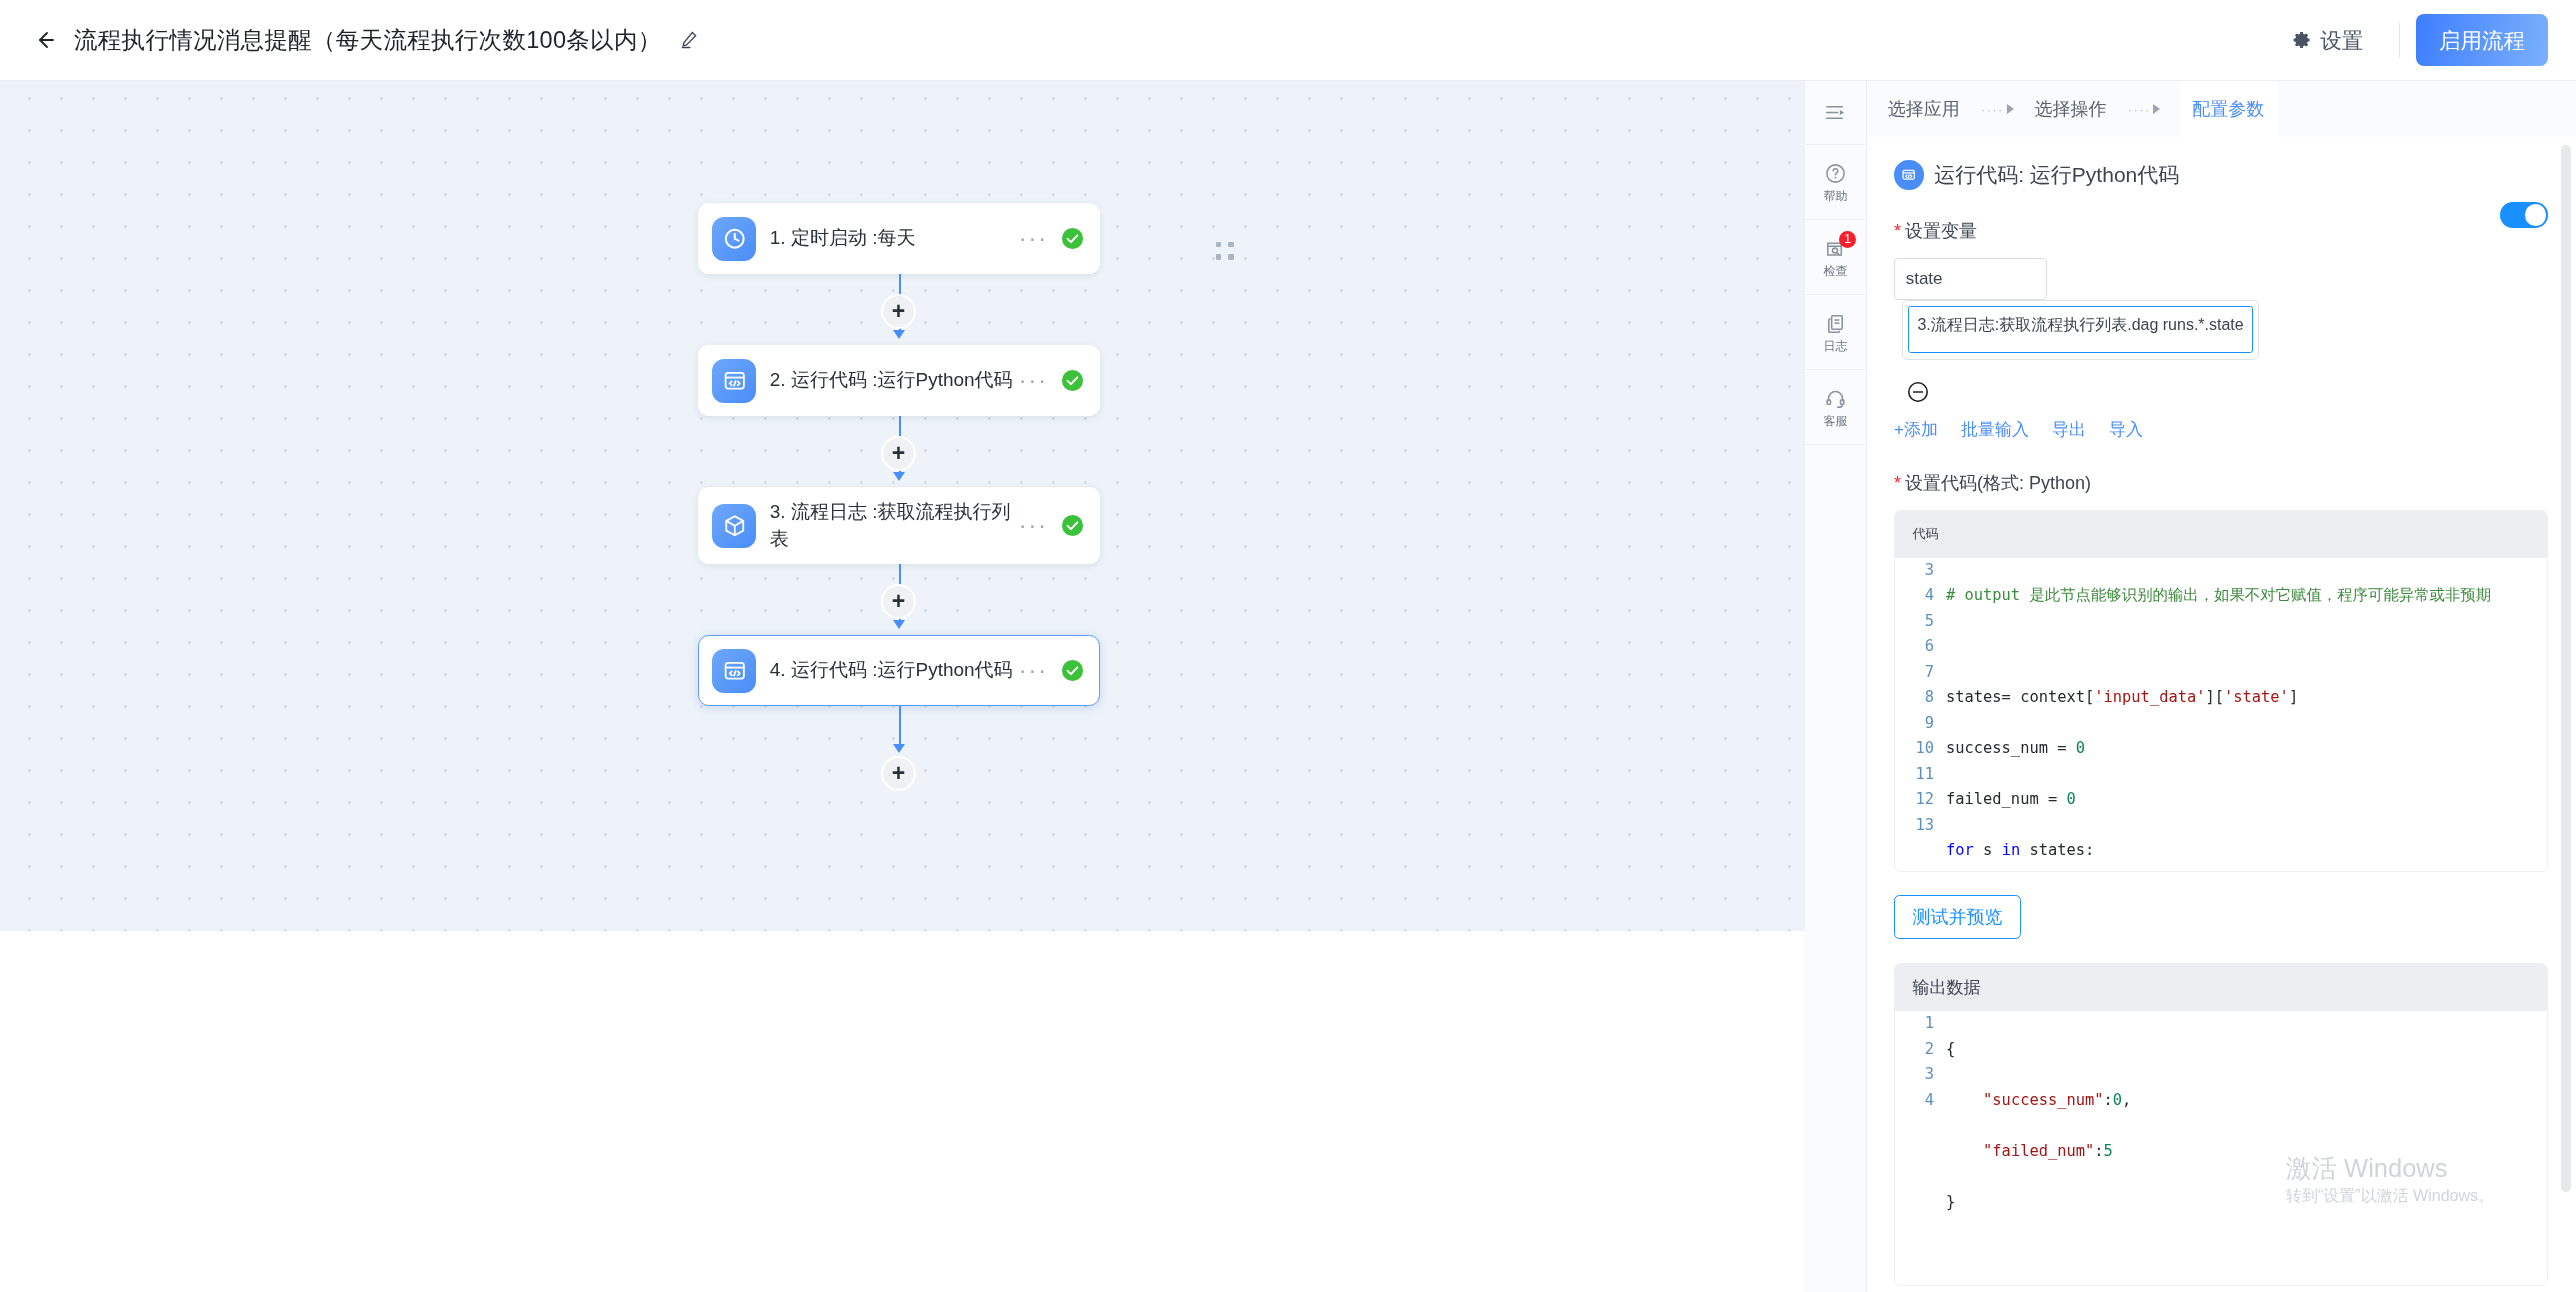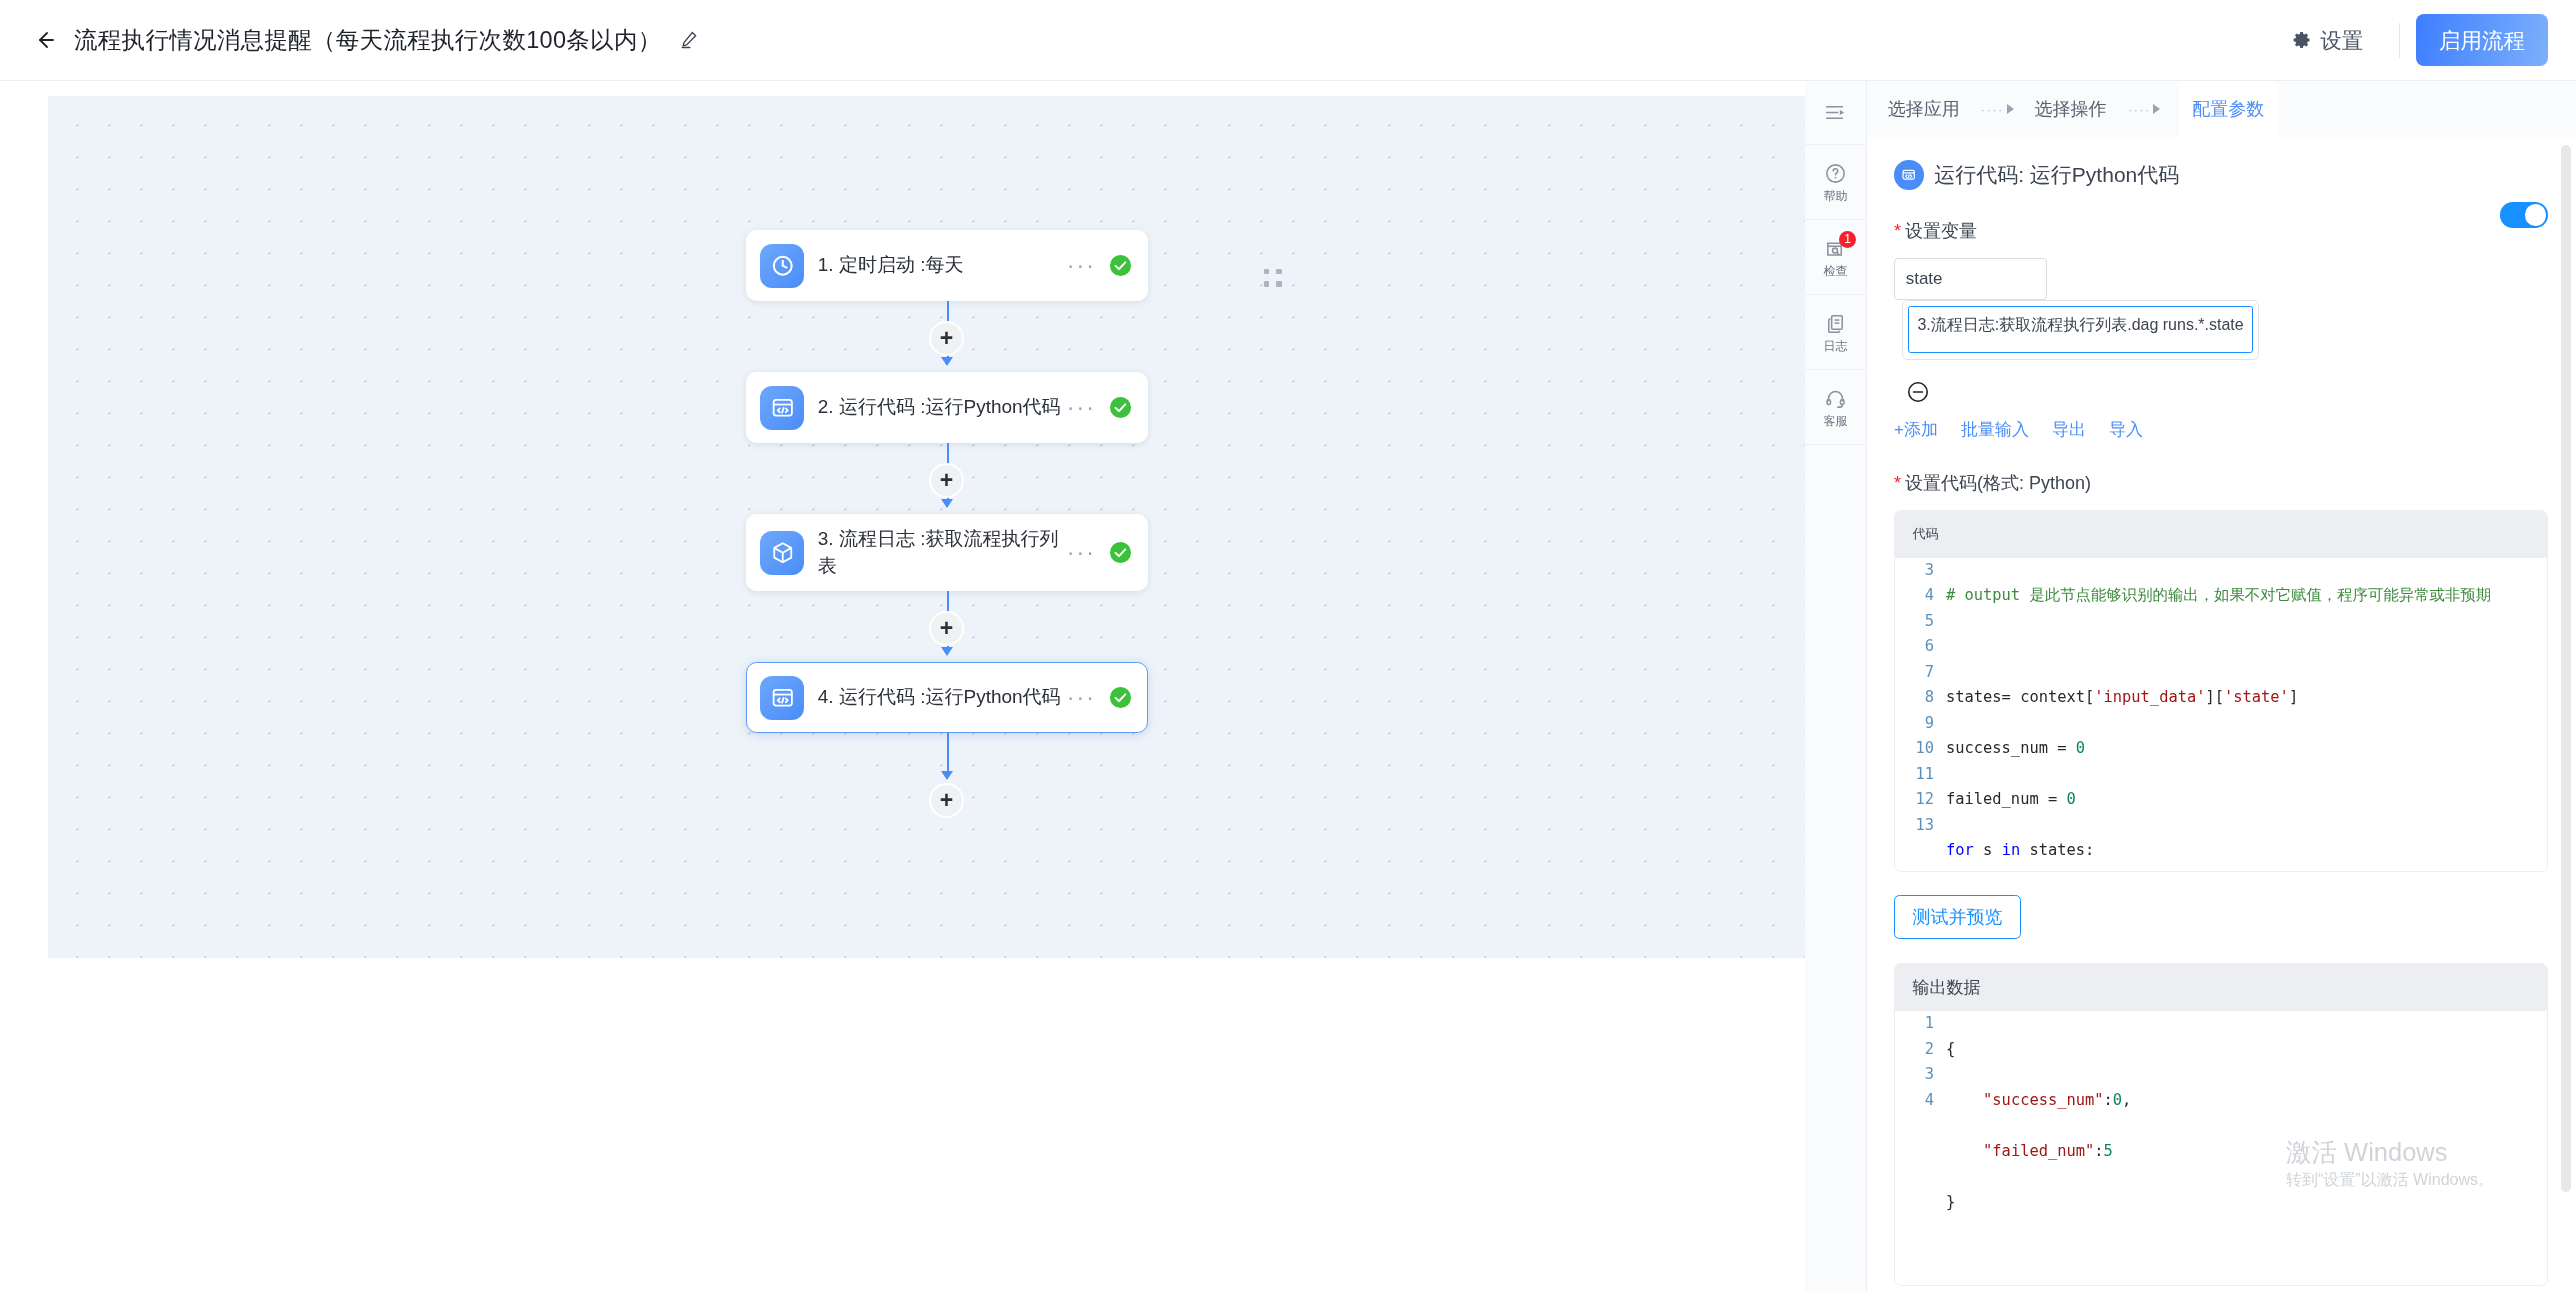--- a/index.html
+++ b/index.html
@@ -44,28 +44,27 @@
   .publish-btn {
     background: linear-gradient(100deg,#3d7eff 0%, #7cb0fb 100%);
     color: #fff; font-size: 21.5px; border-radius: 8px;
     padding: 11.4px 23px; cursor: pointer; white-space: nowrap;
     border: none;
     font-family: inherit;
   }
 
   
   .canvas {
-    position: absolute; left: 0; top: 96px;
+    position: absolute; left: 0; top: 69px;
     width: 1805px; height: 862px;
     background-color: #eef3f9;
     background-image: radial-gradient(#c3ccd8 1.5px, transparent 1.5px);
     background-size: 32px 32px;
     background-position: 13.4px 13.4px;
     overflow: hidden;
-    margin-left: 48px;
   }
   .drag-handle {
     position: absolute; left: 1216px; top: 173px;
     width: 19px; height: 19px; display: grid;
     grid-template-columns: 1fr 1fr; grid-template-rows: 1fr 1fr; gap: 5.4px;
     cursor: grab;
   }
   .drag-handle i { width: 5.4px; height: 5.4px; background: #aab4c2; border-radius: 1.3px; display:block; }
 
   .flow { position: absolute; left: 698px; top: 134px; width: 402px; }
@@ -268,21 +267,21 @@
   .success-bar svg { width: 21.5px; height: 21.5px; flex: none; }
   .success-bar span { font-size: 17.4px; color: #3c4450; }
 
   .outbox { margin-top: 24px; border-radius: 6.7px; overflow: hidden; border: 0.7px solid #eceef1; position: relative; }
   .outbox-head {
     height: 47px; background: #eceef2; display: flex; align-items: center;
     padding-left: 17.4px; font-size: 17px; color: #3c4450;
   }
 
   .watermark {
-    position: absolute; right: 82px; bottom: 102px;
+    position: absolute; right: 82px; bottom: 86px;
     text-align: left; color: #d0d4d9; pointer-events: none; user-select: none;
   }
   .wm1 { font-size: 25.5px; line-height: 1.25; }
   .wm2 { font-size: 16px; line-height: 1.4; }
 
   .panel-scroll {
     position: absolute; right: 5.4px; top: 64px;
     width: 9.4px; height: 1047px; background: #e6e8ea; border-radius: 4.7px;
   }
 </style>

